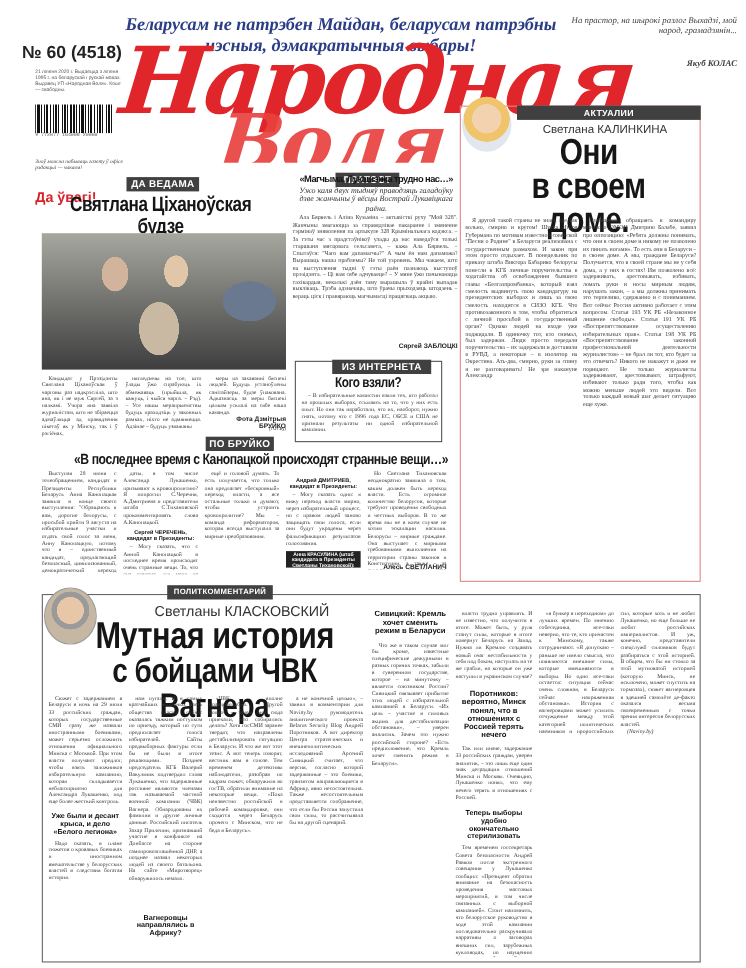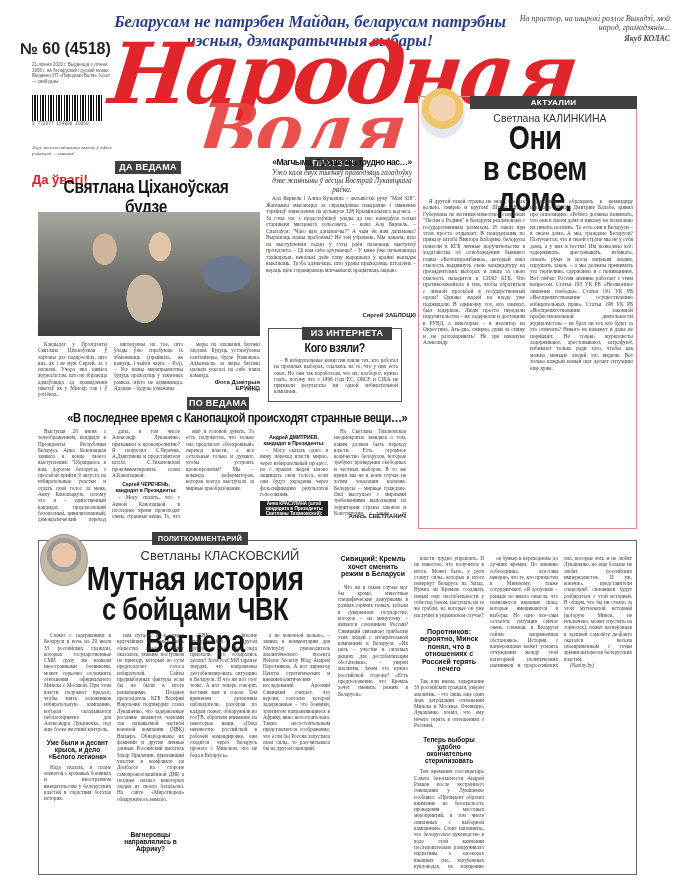--- a/index.html
+++ b/index.html
@@ -6,21 +6,21 @@
   html, body { width: 678px; height: 880px; background: #fff; overflow: hidden; }
   body { font-family: "Liberation Serif", serif; color: #1a1a1a; position: relative; }
 
   .abs { position: absolute; }
 
   
   .slogan { left: 90px; top: 12px; width: 440px; text-align: center; color: #2a3d86;
     font-family: "Liberation Serif", serif; font-style: italic; font-weight: bold; font-size: 16.5px; line-height: 19px; }
   .epigraph { left: 515px; top: 14px; width: 155px; text-align: right; color: #444;
     font-style: italic; font-size: 8px; line-height: 9px; }
-  .epigraph .author { font-weight: bold; display: block; margin-top: 2px; }
+  .epigraph .author { font-weight: bold; display: block; margin-top: 21px; }
   .issue-no { left: 20px; top: 40px; font-family: "Liberation Sans", sans-serif; font-weight: bold; font-size: 16px; color: #222; }
   .issue-meta { left: 32px; top: 62px; width: 80px; font-family: "Liberation Sans", sans-serif; font-size: 4.5px; line-height: 5.5px; color: #555; }
   .barcode { left: 32px; top: 95px; width: 70px; height: 26px;
     background: repeating-linear-gradient(90deg,#111 0 1px,#fff 1px 2px,#111 2px 4px,#fff 4px 5px,#111 5px 6px,#fff 6px 8px); }
   .barcode-num { left: 32px; top: 121px; font-family: "Liberation Mono", monospace; font-size: 4.5px; color: #555; }
   .attention { left: 32px; top: 128px; font-family: "Liberation Sans", sans-serif; font-weight: bold; color: #d7222a; font-size: 13px; margin-top: 44px; }
   .attention-sub { left: 32px; top: 145px; width: 80px; font-style: italic; font-size: 5px; line-height: 6px; color: #444; }
 
   .masthead { left: 110px; top: 34px; color: #e0252b; font-family: "DejaVu Serif", serif; font-style: italic; font-weight: bold;
     font-size: 84px; line-height: 80px; letter-spacing: -3px; transform: skewX(-6deg); white-space: nowrap; }
@@ -83,21 +83,21 @@
 <div class="abs headline" style="left:264px; top:157px; width:156px; font-size:8.5px; line-height:10px;">«Магчыма, Лукашэнка трудно нас…»</div>
 <div class="abs" style="left:270px; top:169px; width:144px; text-align:center; font-style:italic; font-size:7.3px; line-height:8.3px; color:#333;">Ужо каля двух тыдняў праводзяць галадоўку дзве жанчыны ў вёсцы Вострай Лукавіцкага раёна.</div>
 <div class="abs col-text" style="left:266px; top:195px; width:150px; height:116px; overflow:hidden; font-size:5.4px; line-height:6.5px;">Ала Бярвель і Аліна Кузьміна – актывісткі руху "Мой 328". Жанчыны змагаюцца за справядлівае пакаранне і змяненне тэрмінаў зняволення па артыкуле 328 Крымінальнага кодэкса. – За гэты час з прадстаўнікоў улады да нас наведаўся толькі старшыня мясцовага сельсавета, – кажа Ала Бярвель. – Спытаўся: "Чаго вам дапамагчы?" А чым ён нам дапаможа? Вырашаць нашы праблемы? Не той узровень. Мы чакаем, што на выступлення тыдні ў гэты раён пазнаюць выступоў прэзідэнта. – Ці вам сябе адчуваеце? – У мяне ўжо пачынаюцца тахікардыя, некалькі дзён таму вырашыла ў крайні выпадак выклікаць. Трэба адзначаць, што ўрачы прыходзяць штодзень – вераць ціск і правяраюць магчымасці працягваць акцыю.</div>
 <div class="abs byline" style="left:300px; top:312px; width:116px;">Сяргей ЗАБЛОЦКІ</div>
 
 <div class="abs box-border" style="left:268px; top:328px; width:134px; height:74px;"></div>
 <div class="abs tag" style="left:302px; top:327px; width:90px;">ИЗ ИНТЕРНЕТА</div>
 <div class="abs headline" style="left:268px; top:341px; width:134px; font-size:13px; line-height:14px;"><span class="cond">Кого взяли?</span></div>
 <div class="abs col-text" style="left:274px; top:357px; width:124px;">– В избирательные комиссии взяли тех, кто работал на прошлых выборах, ссылаясь на то, что у них есть опыт. Но они так наработали, что их, наоборот, нужно гнать, потому что с 1996 года ЕС, ОБСЕ и США не признали результаты ни одной избирательной кампании.</div>
 
-<div class="abs tag" style="left:187px; top:397px; width:62px;">ПО ВЕДАМА</div>
+<div class="abs tag" style="left:187px; top:397px; width:62px;">ПО БРУЙКО</div>
 <div class="abs headline" style="left:30px; top:410px; width:390px; font-size:13.5px; line-height:15px; white-space:nowrap;"><span class="cond">«В последнее время с Канопацкой происходят странные вещи…»</span></div>
 <div class="abs col-text" style="left:38px; top:428px; width:68px; height:94px; overflow:hidden;">Выступая 28 июня с телеобращением, кандидат в Президенты Республики Беларусь Анна Канопацкая заявила в конце своего выступления: "Обращаюсь к вам, дорогие белорусы, с просьбой прийти 9 августа на избирательные участки и отдать свой голос за меня, Анну Канопацкую, потому что я – единственный кандидат, предлагающий безопасный, цивилизованный, демократический переход власти в нашей стране". А что, остальные канди-</div>
 <div class="abs" style="left:112px; top:428px; width:68px; height:94px; overflow:hidden;">
   <div class="col-text">даты, в том числе Александр Лукашенко, призывают к кровопролитию? Я попросил С.Черечня, А.Дмитриева и представителя штаба С.Тихановской прокомментировать слова А.Канопацкой.</div>
   <div class="sub-head" style="font-size:5px; line-height:5.5px; margin:4px 0 1px;">Сергей ЧЕРЕЧЕНЬ, кандидат в Президенты:</div>
   <div class="col-text">– Могу сказать, что с Анной Канопацкой в последнее время происходят очень странные вещи. То, что она говорит, для меня не всегда понятно и логично. Но говорит – и пусть говорит. Просто иногда нужно</div>
 </div>
 <div class="abs col-text" style="left:186px; top:428px; width:68px; height:94px; overflow:hidden;">ещё и головой думать. То есть получается, что только она предлагает «бескровный» переход власти, а все остальные только и думают, чтобы устроить кровопролитие? Мы – команда реформаторов, которая всегда выступала за мирные преобразования.</div>
 <div class="abs" style="left:260px; top:428px; width:68px; height:94px; overflow:hidden;">
   <div class="sub-head" style="font-size:5px; line-height:5.5px; margin:7px 0 1px;">Андрей ДМИТРИЕВ, кандидат в Президенты:</div>

